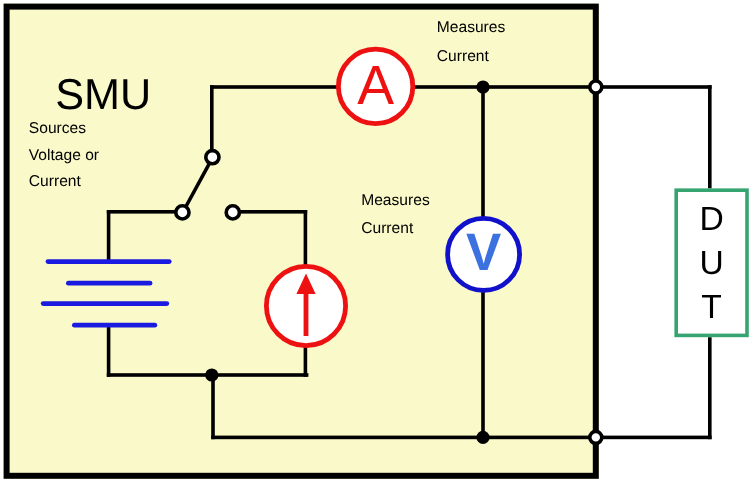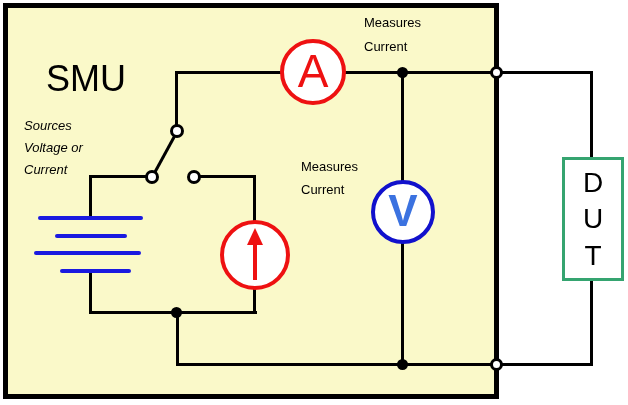--- a/index.html
+++ b/index.html
@@ -54,21 +54,21 @@
   
   .dut-box{
     left:562px;top:157px;width:62px;height:124px;box-sizing:border-box;
     border:3px solid var(--dut-green,#35a470);background:#fff;
     display:flex;flex-direction:column;align-items:center;justify-content:space-evenly;
   }
   .dut-letter{font-size:28px;line-height:1;color:#000;}
   
   .smu-title{left:46px;top:24px;font-size:36px;line-height:1.05;margin-top:36px;}
   .label{font-size:13px;}
-  .sources-label{left:24px;top:115px;line-height:22px;font-style:italic;}
+  .sources-label{left:24px;top:96px;line-height:22px;}
   .measures-current-label{left:364px;top:11px;line-height:24px;}
   .measures-voltage-label{left:301px;top:155px;line-height:23px;}
   .label span{display:block;}
 </style>
 </head>
 <body>
 
 <div class="canvas">
 
   <div class="abs smu-box"></div>

